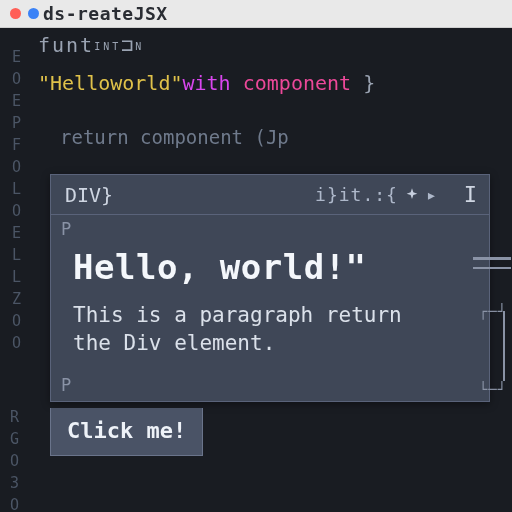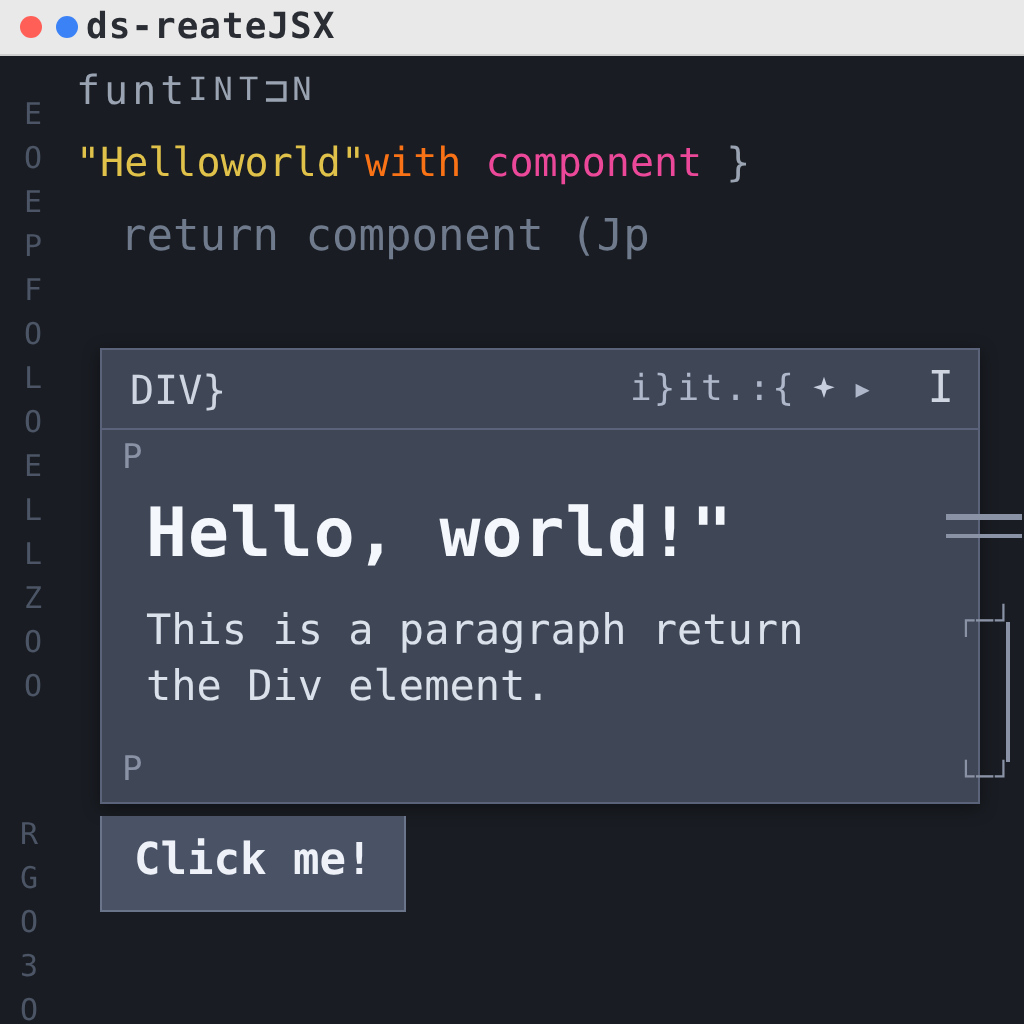--- a/index.html
+++ b/index.html
@@ -48,27 +48,27 @@
     letter-spacing: 1px;
   }
   .gutter span { display: block; }
   .code {
     position: absolute;
     left: 38px; top: 4px; right: 6px;
     font-size: 20px;
     line-height: 26px;
   }
   .kw-fun { color: #9aa3b2; letter-spacing: 2px; }
-  .kw-fun .smallcap { font-size: 16px; letter-spacing: 3px; vertical-align: 2px; margin-top: 12px; }
+  .kw-fun .smallcap { font-size: 10px; letter-spacing: 3px; vertical-align: 2px; margin-top: 12px; }
   .line2 { margin-top: 10px; }
   .str { color: #e0c24a; }
-  .kw-with { color: #f97316; }
+  .kw-with { color: #d946ef; }
   .tok-comp { color: #ec4899; }
   .brace { color: #9aa3b2; }
-  .line3 { margin-top: 12px; padding-left: 22px; color: #6f7a8c; font-size: 22px; }
+  .line3 { margin-top: 28px; padding-left: 22px; color: #6f7a8c; font-size: 19px; }
 
   .panel {
     position: absolute;
     left: 50px;
     top: 146px;
     width: 440px;
     background: #3f4757;
     border: 1px solid #5a637a;
     color: #e7ecf4;
     box-shadow: 0 2px 8px rgba(0,0,0,.4);

